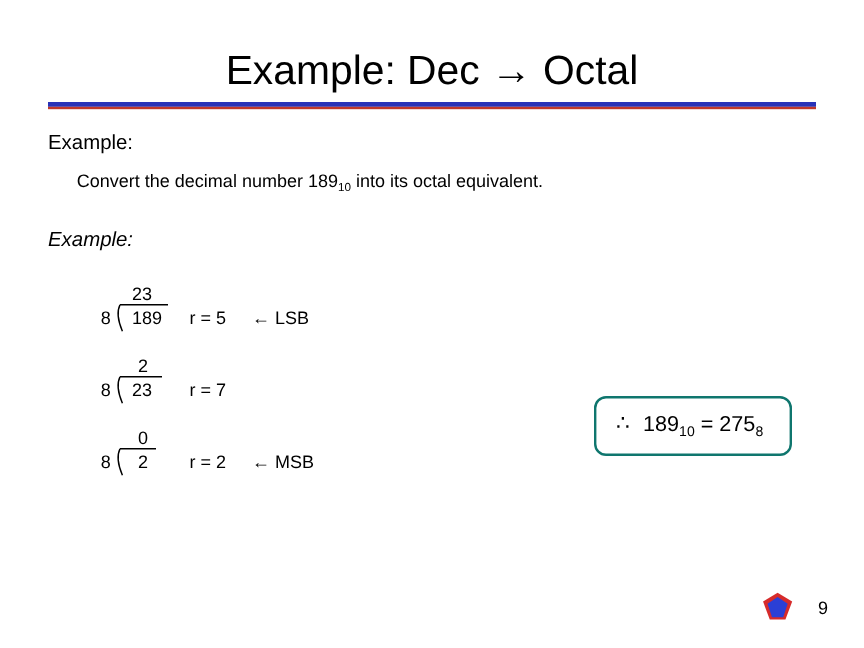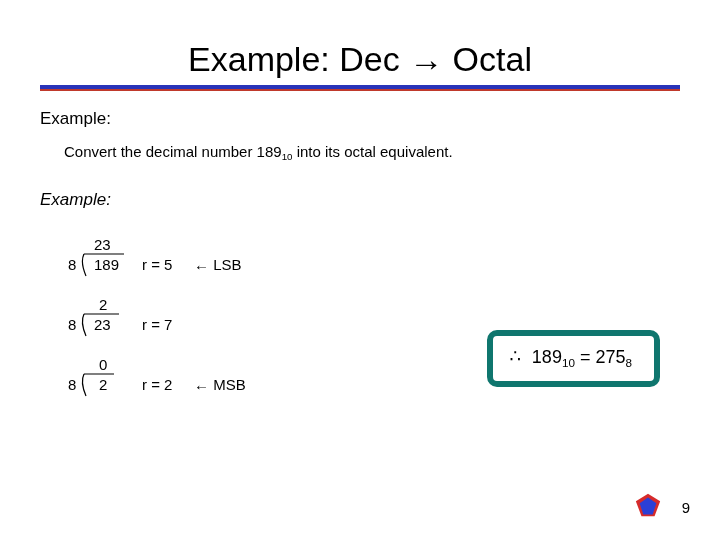--- a/index.html
+++ b/index.html
@@ -4,27 +4,27 @@
 <style>
   * { box-sizing: border-box; margin: 0; padding: 0; }
   html, body { width: 720px; height: 540px; background: #fff; font-family: Arial, Helvetica, sans-serif; color: #000; }
   .slide { width: 720px; height: 540px; position: relative; padding: 36px 40px 0 40px; }
   .title { font-size: 34px; text-align: center; padding: 4px 0 6px; }
   .underline { height: 0; border-top: 4px solid #2933b8; border-bottom: 2px solid #c0392b; margin-bottom: 18px; }
   .label-example { font-size: 17px; margin-bottom: 14px; }
   .problem { font-size: 15px; margin-left: 24px; margin-bottom: 28px; }
   .label-solution { font-style: italic; font-size: 17px; margin-bottom: 18px; }
   .body-row { display: flex; align-items: flex-start; }
-  .work { margin-left: 24px; margin-top: 6px; }
+  .work { margin-left: 40px; margin-top: 6px; }
   .work svg { display: block; }
   .answer-box {
     position: absolute;
     right: 60px;
     top: 330px;
-    border: 6px solid #0f766e;
+    border: 2px solid #0f766e;
     border-radius: 10px;
     padding: 10px 22px 12px 16px;
     font-size: 18px;
   }
   .answer-box .sym { position: relative; top: -1px; margin-right: 6px; }
   .answer-box sub, .problem sub { font-size: 0.65em; vertical-align: -0.35em; }
   .logo {
     position: absolute;
     right: 58px; bottom: 20px;
     width: 28px; height: 28px;

